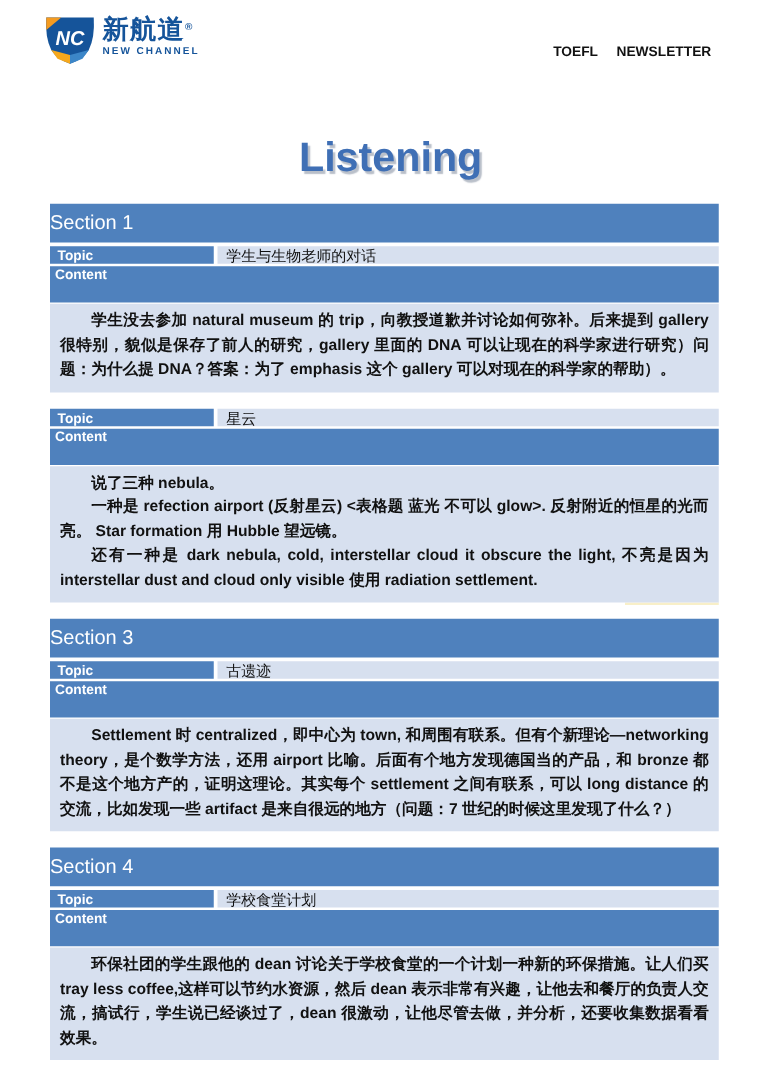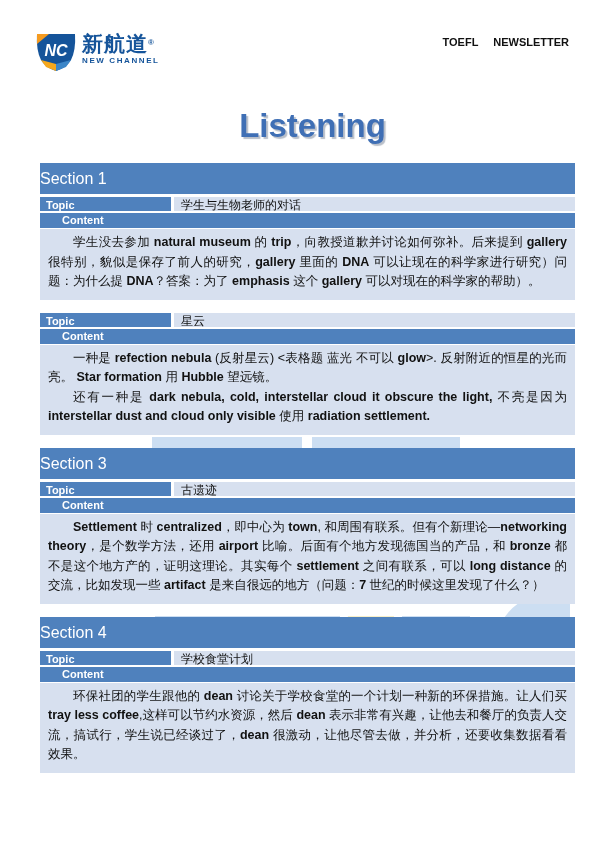--- a/index.html
+++ b/index.html
@@ -14,21 +14,21 @@
   html,body{margin:0;padding:0;}
   body{
     width:609px;height:856px;position:relative;background:#fff;overflow:hidden;
     font-family:"Liberation Sans","DejaVu Sans",sans-serif;color:#1a1a1a;
   }
   .watermark{position:absolute;left:0;top:0;width:609px;height:856px;z-index:0;}
   .page-content{position:relative;z-index:1;}
 
   
   .top-header{position:relative;height:68px;padding-top:22px;}
-  .logo{position:absolute;left:35px;top:30px;display:flex;align-items:flex-start;}
+  .logo{position:absolute;left:35px;top:10px;display:flex;align-items:flex-start;}
   .logo-shield{width:42px;height:42px;display:block;}
   .logo-text{margin-left:5px;padding-top:3px;line-height:1;}
   .logo-cn{font-size:21px;font-weight:bold;color:var(--logo-blue);letter-spacing:1px;}
   .logo-reg{font-size:8px;vertical-align:super;color:var(--logo-blue);font-weight:bold;}
   .logo-en{font-size:8px;font-weight:bold;color:var(--logo-blue);letter-spacing:1.6px;margin-top:3px;}
   .masthead{position:absolute;right:40px;top:36px;font-size:11px;font-weight:bold;color:#111;}
   .masthead span{margin-left:12px;}
 
   
   .page-title{
@@ -46,26 +46,26 @@
   .topic-row{display:flex;margin-bottom:2px;height:14px;}
   .topic-label{
     background:var(--accent-blue);color:#fff;width:131px;flex:0 0 131px;box-sizing:border-box;
     font-size:11px;font-weight:bold;line-height:17px;padding-left:6px;
   }
   .topic-value{
     background:var(--light-cell);flex:1;margin-left:3px;font-size:12px;line-height:17px;
     padding-left:7px;color:#111;
   }
   .content-bar{
-    background:var(--accent-blue);color:#fff;height:15px;line-height:15px;
-    font-size:11px;font-weight:bold;padding-left:22px;margin-bottom:1px;
+    background:var(--accent-blue);color:#fff;height:29px;line-height:15px;
+    font-size:11px;font-weight:bold;padding-left:4px;margin-bottom:1px;
   }
   .content-body{
     background:var(--light-cell);padding:4px 8px 8px 8px;
-    font-size:12.5px;line-height:19.5px;text-align:justify;color:#111;
+    font-size:12.5px;line-height:19.5px;text-align:justify;color:#111;font-weight:bold;
   }
   .content-body p{margin:0;text-indent:2em;}
 </style>
 </head>
 <body>
 
 <svg class="watermark" viewBox="0 0 609 856" xmlns="http://www.w3.org/2000/svg">
   <polygon points="195,283 205,250 332,257 332,283" fill="#F8EFC8"></polygon>
   <polygon points="338,250 445,255 445,283 338,283" fill="#CCDEF2"></polygon>
   <rect x="152" y="437" width="150" height="41" fill="#CCDEF2"></rect>
@@ -119,21 +119,22 @@
       </div>
     </div>
 
     <div class="section">
       <div class="topic-row">
         <div class="topic-label">Topic</div>
         <div class="topic-value">星云</div>
       </div>
       <div class="content-bar">Content</div>
       <div class="content-body">
-        <p>一种是 <b>refection nebula</b> (反射星云) &lt;表格题 蓝光 不可以 <b>glow</b>&gt;. 反射附近的恒星的光而亮。 <b>Star formation</b> 用 <b>Hubble</b> 望远镜。</p>
+        <p>说了三种 <b>nebula</b>。</p>
+        <p>一种是 <b>refection airport</b> (反射星云) &lt;表格题 蓝光 不可以 <b>glow</b>&gt;. 反射附近的恒星的光而亮。 <b>Star formation</b> 用 <b>Hubble</b> 望远镜。</p>
         <p>还有一种是 <b>dark nebula, cold, interstellar cloud it obscure the light,</b> 不亮是因为 <b>interstellar dust and cloud only visible</b> 使用 <b>radiation settlement.</b></p>
       </div>
     </div>
 
     <div class="section">
       <div class="section-header">
         <span>Section 3</span>
       </div>
       <div class="topic-row">
         <div class="topic-label">Topic</div>

